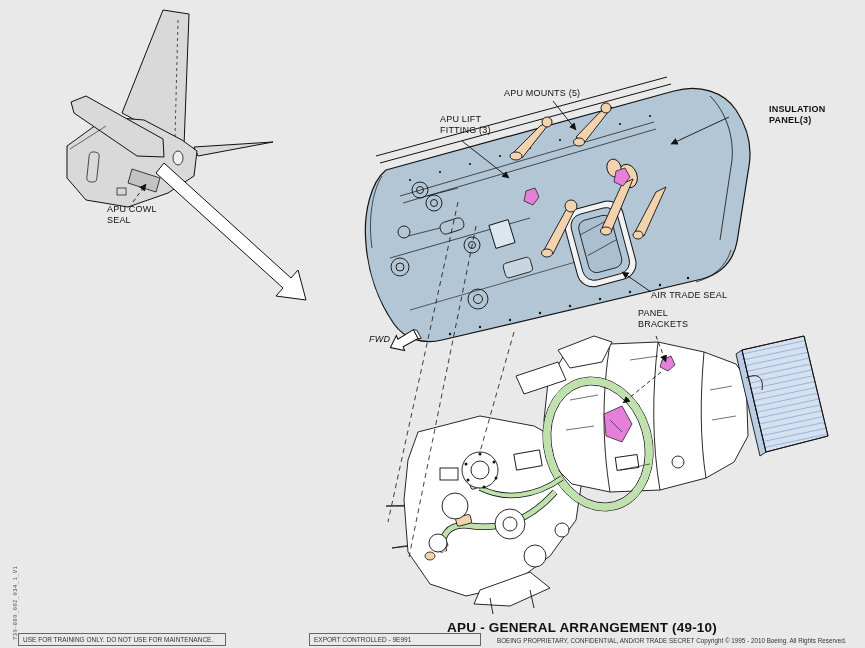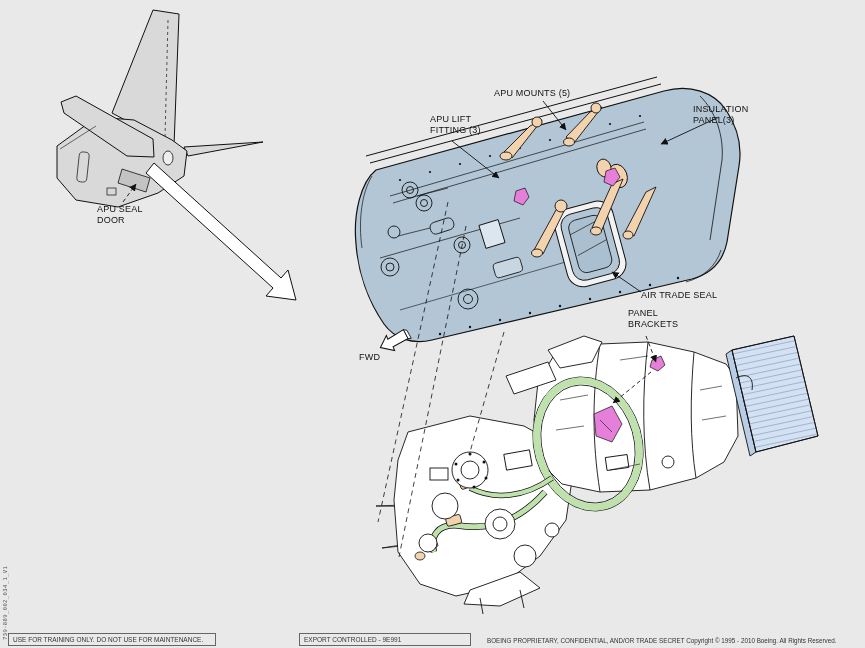--- a/index.html
+++ b/index.html
@@ -1,17 +1,17 @@
 <!DOCTYPE html>
 <html style="--background: #e9e9e9; --door_fill: #b2c6d5; --mount_fill: #f3d3ad; --highlight_magenta: #e57fd9; --harness_green: #bfe2ad; --cooler_blue: #d3e1f2; --airframe_gray: #d9d9d9;"><head>
 <meta charset="utf-8">
 <style>
   html,body{margin:0;padding:0;}
   body{width:865px;height:648px;overflow:hidden;background:var(--background,#e9e9e9);position:relative;}
-  .stage{position:absolute;inset:0;width:713px;height:648px;}
+  .stage{position:absolute;inset:0;width:713px;height:648px;margin-left:10px;}
   svg.art{position:absolute;left:0;top:0;}
   .lbl{position:absolute;font:9px/10.5px "Liberation Sans",sans-serif;color:#111;letter-spacing:.2px;}
   .title{position:absolute;top:620px;right:6px;font:bold 13.5px "Liberation Sans",sans-serif;color:#111;letter-spacing:.2px;}
   .fbox{position:absolute;top:633px;height:11px;border:1px solid #666;font:6.5px/11px "Liberation Sans",sans-serif;color:#333;padding:0 4px;white-space:nowrap;overflow:hidden;background:transparent;}
   .fbox.left{left:8px;width:198px;}
   .fbox.mid{left:299px;width:162px;}
   .fprop{position:absolute;top:636px;left:487px;width:374px;font:6.3px/9px "Liberation Sans",sans-serif;color:#333;white-space:nowrap;}
   .docnum{position:absolute;left:2px;top:640px;transform:rotate(-90deg);transform-origin:0 0;font:5.5px "DejaVu Sans Mono",monospace;color:#555;letter-spacing:.4px;white-space:nowrap;}
   .c-door{fill:var(--door_fill,#b2c6d5);}
   .c-tan{fill:var(--mount_fill,#f3d3ad);}
@@ -225,24 +225,25 @@
     <line x1="646" y1="336" x2="656" y2="362" stroke-dasharray="4,3" marker-end="url(#arw)"></line>
     <line x1="651" y1="372" x2="613" y2="403" stroke-dasharray="4,3" marker-end="url(#arw)"></line>
     <line x1="448" y1="202" x2="378" y2="522" stroke-dasharray="5,4" stroke-width="0.8"></line>
     <line x1="466" y1="226" x2="399" y2="557" stroke-dasharray="5,4" stroke-width="0.8"></line>
     <line x1="504" y1="332" x2="470" y2="452" stroke-dasharray="5,4" stroke-width="0.8"></line>
   </g>
 </svg>
 
 <div class="lbl" style="left:494px;top:88px;width:120px;">APU MOUNTS (5)</div>
 <div class="lbl" style="left:430px;top:114px;width:56px;">APU LIFT FITTING (3)</div>
-<div class="lbl" style="left:693px;top:104px;width:66px;">INSULATION PANEL(3)</div>
+<div class="lbl" style="left:759px;top:104px;width:66px;font-weight:bold;">INSULATION PANEL(3)</div>
 <div class="lbl" style="left:641px;top:290px;width:110px;">AIR TRADE SEAL</div>
 <div class="lbl" style="left:628px;top:308px;width:62px;">PANEL BRACKETS</div>
-<div class="lbl" style="left:359px;top:352px;width:26px;">FWD</div>
-<div class="lbl" style="left:97px;top:204px;width:58px;">APU SEAL DOOR</div>
-
+<div class="lbl" style="left:359px;top:334px;width:26px;font-style:italic;">FWD</div>
+<div class="lbl" style="left:97px;top:204px;width:58px;">APU COWL SEAL</div>
+
+<div class="title">APU - GENERAL ARRANGEMENT (49-10)</div>
 <div class="fbox left">USE FOR TRAINING ONLY. DO NOT USE FOR MAINTENANCE.</div>
 <div class="fbox mid">EXPORT CONTROLLED - 9E991</div>
 <div class="fprop">BOEING PROPRIETARY, CONFIDENTIAL, AND/OR TRADE SECRET   Copyright © 1995 - 2010  Boeing. All Rights Reserved.</div>
 <div class="docnum">739-889_002_034_1_V1</div>
 
 </div>
 
 </body></html>

